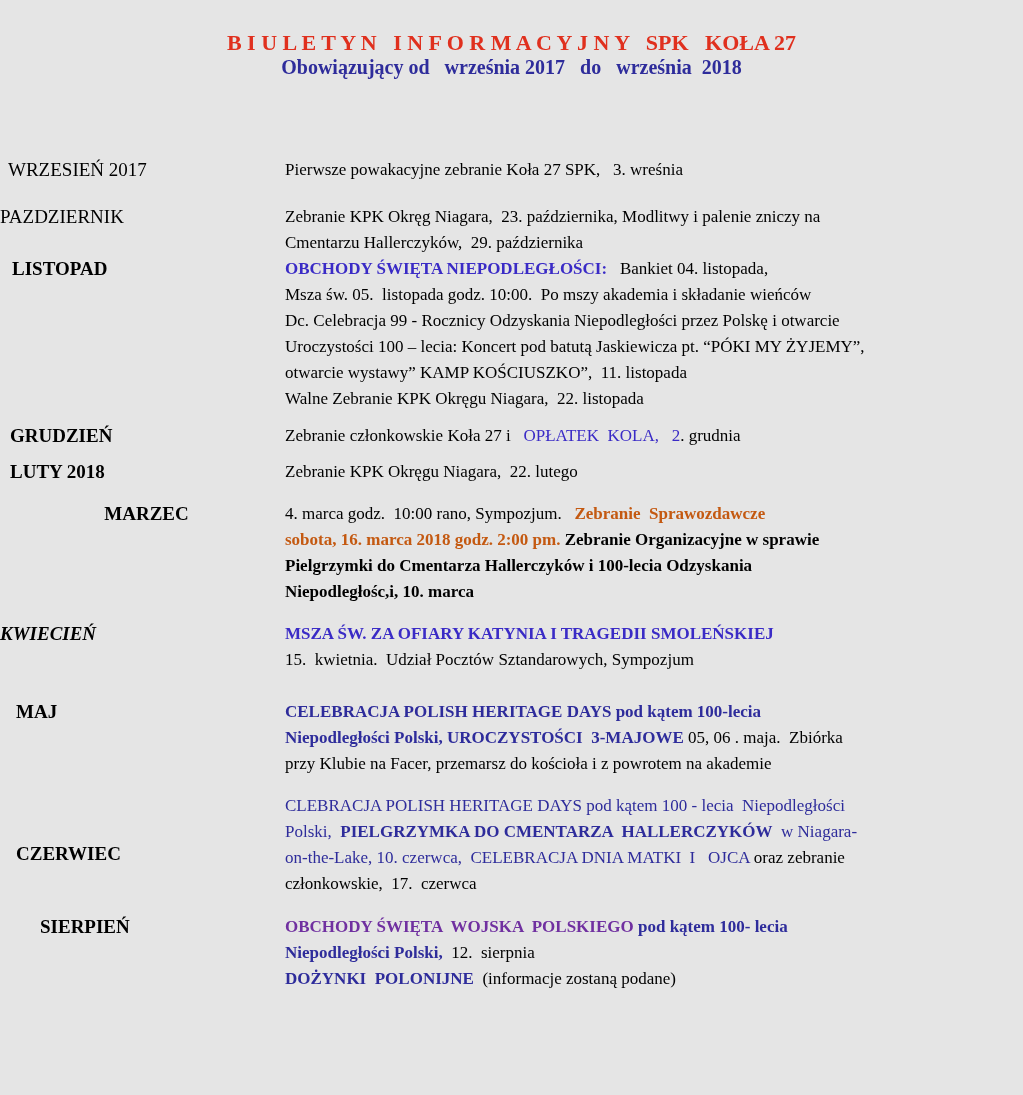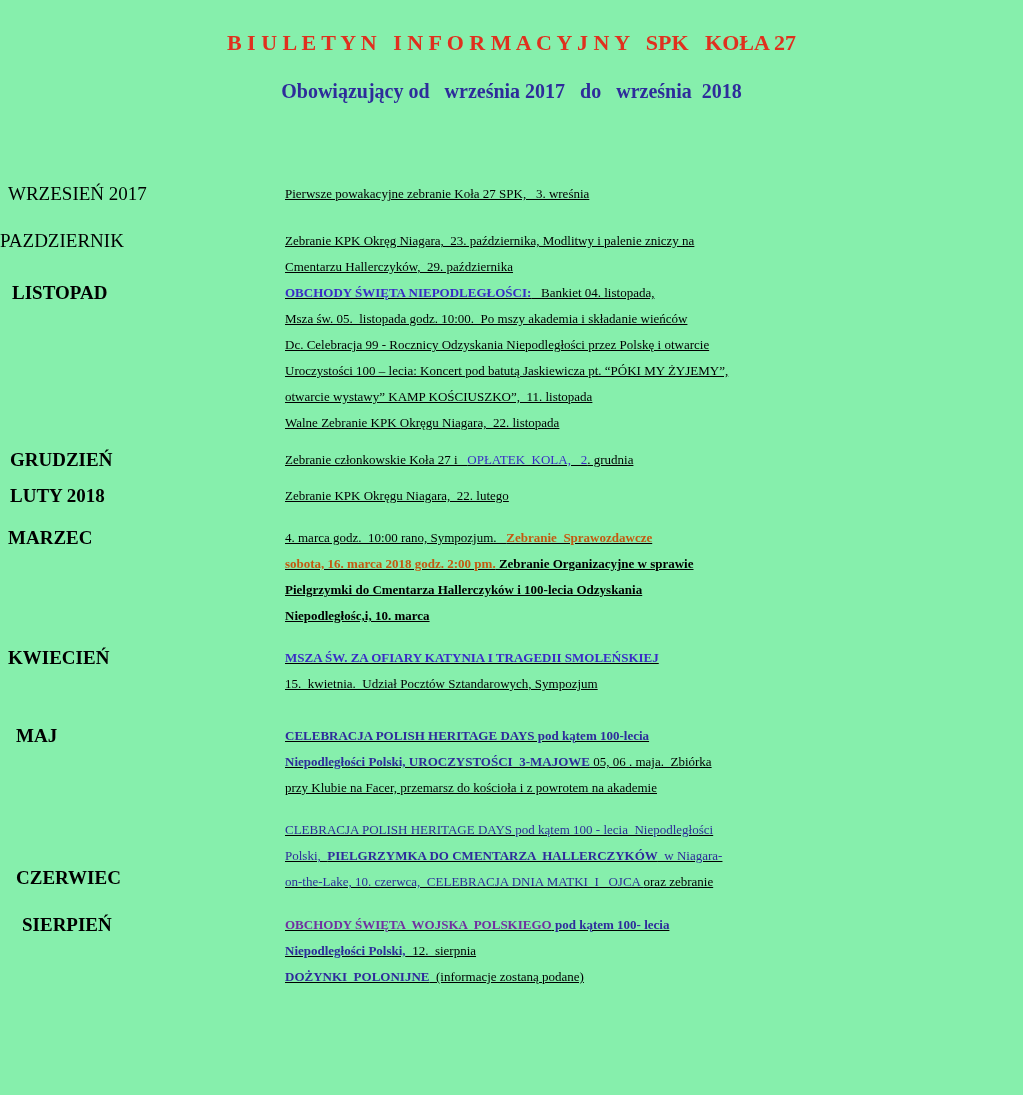--- a/index.html
+++ b/index.html
@@ -4,35 +4,34 @@
 <style>
   html, body {
     margin: 0;
     padding: 0;
     background: #ffffff;
   }
   .page {
     position: relative;
     width: 1023px;
     height: 1095px;
-    background: #86efac;
+    background: #e5e5e5;
     font-family: "Liberation Serif", "DejaVu Serif", serif;
     color: #000000;
     overflow: hidden;
   }
   .title {
     margin-top: 30px;
     text-align: center;
     font-size: 22px;
     font-weight: bold;
     color: var(--title-red, #E0301E);
     white-space: pre-wrap;
   }
   .subtitle {
-    margin-top: 24px;
     text-align: center;
     font-size: 20px;
     font-weight: bold;
     color: var(--dark-blue, #2E2C9B);
     white-space: pre-wrap;
   }
   .sections {
     margin-top: 78px;
   }
   .section-row {
@@ -42,24 +41,23 @@
   .month-label {
     flex: 0 0 285px;
     font-size: 19px;
     line-height: 26px;
     white-space: pre-wrap;
     box-sizing: border-box;
   }
   .month-label.bold { font-weight: bold; }
   .content { flex: 1 1 auto; }
   .line {
-    font-size: 13px;
+    font-size: 17px;
     line-height: 26px;
     white-space: pre-wrap;
-    text-decoration: underline;
   }
   .seg-plain       { color: #000000; }
   .seg-bold        { color: #000000; font-weight: bold; }
   .seg-violet      { color: var(--blue-violet, #3A2BC6); text-align: right; }
   .seg-violet-bold { color: var(--blue-violet, #3A2BC6); font-weight: bold; text-align: right; }
   .seg-navy        { color: var(--dark-blue, #2E2C9B); }
   .seg-navy-bold   { color: var(--dark-blue, #2E2C9B); font-weight: bold; }
   .seg-purple-bold { color: var(--purple, #7030A0); font-weight: bold; }
   .seg-orange-bold { color: var(--orange, #C45911); font-weight: bold; }
 </style>
@@ -100,53 +98,54 @@
           <div class="line"><span class="seg-plain">Zebranie członkowskie Koła 27 i   </span><span class="seg-violet">OPŁATEK  KOLA,   2</span><span class="seg-plain">. grudnia</span></div>
         </div>
       </div>
       <div class="section-row" style="margin-top: 10px;">
         <div class="month-label bold" style="padding-left: 10px;">LUTY 2018</div>
         <div class="content">
           <div class="line"><span class="seg-plain">Zebranie KPK Okręgu Niagara,  22. lutego</span></div>
         </div>
       </div>
       <div class="section-row" style="margin-top: 16px;">
-        <div class="month-label bold" style="padding-left: 8px;">MARZEC</div>
+        <div class="month-label bold" style="padding-left: 8px; text-align: center;">MARZEC</div>
         <div class="content">
           <div class="line"><span class="seg-plain">4. marca godz.  10:00 rano, Sympozjum.   </span><span class="seg-orange-bold">Zebranie  Sprawozdawcze</span></div>
           <div class="line"><span class="seg-orange-bold">sobota, 16. marca 2018 godz. 2:00 pm.</span><span class="seg-bold"> Zebranie Organizacyjne w sprawie</span></div>
           <div class="line"><span class="seg-bold">Pielgrzymki do Cmentarza Hallerczyków i 100-lecia Odzyskania</span></div>
           <div class="line"><span class="seg-bold">Niepodległośc,i, 10. marca</span></div>
         </div>
       </div>
       <div class="section-row" style="margin-top: 16px;">
-        <div class="month-label bold" style="padding-left: 8px;">KWIECIEŃ</div>
+        <div class="month-label bold" style=" font-style: italic;">KWIECIEŃ</div>
         <div class="content">
           <div class="line"><span class="seg-violet-bold">MSZA ŚW. ZA OFIARY KATYNIA I TRAGEDII SMOLEŃSKIEJ</span></div>
           <div class="line"><span class="seg-plain">15.  kwietnia.  Udział Pocztów Sztandarowych, Sympozjum</span></div>
         </div>
       </div>
       <div class="section-row" style="margin-top: 26px;">
         <div class="month-label bold" style="padding-left: 16px;">MAJ</div>
         <div class="content">
           <div class="line"><span class="seg-navy-bold">CELEBRACJA POLISH HERITAGE DAYS pod kątem 100-lecia</span></div>
           <div class="line"><span class="seg-navy-bold">Niepodległości Polski, UROCZYSTOŚCI  3-MAJOWE</span><span class="seg-plain"> 05, 06 . maja.  Zbiórka</span></div>
           <div class="line"><span class="seg-plain">przy Klubie na Facer, przemarsz do kościoła i z powrotem na akademie</span></div>
         </div>
       </div>
       <div class="section-row" style="margin-top: 16px;">
         <div class="month-label bold" style="padding-left: 16px; margin-top: 48px;">CZERWIEC</div>
         <div class="content">
           <div class="line"><span class="seg-navy">CLEBRACJA POLISH HERITAGE DAYS pod kątem 100 - lecia  Niepodległości</span></div>
           <div class="line"><span class="seg-navy">Polski,  </span><span class="seg-navy-bold">PIELGRZYMKA DO CMENTARZA  HALLERCZYKÓW</span><span class="seg-navy">  w Niagara-</span></div>
           <div class="line"><span class="seg-navy">on-the-Lake, 10. czerwca,  CELEBRACJA DNIA MATKI  I   OJCA </span><span class="seg-plain">oraz zebranie</span></div>
+          <div class="line"><span class="seg-plain">członkowskie,  17.  czerwca</span></div>
         </div>
       </div>
       <div class="section-row" style="margin-top: 17px;">
-        <div class="month-label bold" style="padding-left: 22px;">SIERPIEŃ</div>
+        <div class="month-label bold" style="padding-left: 40px;">SIERPIEŃ</div>
         <div class="content">
           <div class="line"><span class="seg-purple-bold">OBCHODY ŚWIĘTA  WOJSKA  POLSKIEGO</span><span class="seg-navy-bold"> pod kątem 100- lecia</span></div>
           <div class="line"><span class="seg-navy-bold">Niepodległości Polski,</span><span class="seg-plain">  12.  sierpnia</span></div>
           <div class="line"><span class="seg-navy-bold">DOŻYNKI  POLONIJNE</span><span class="seg-plain">  (informacje zostaną podane)</span></div>
         </div>
       </div>
     </div>
 </div>
 
 </body></html>

